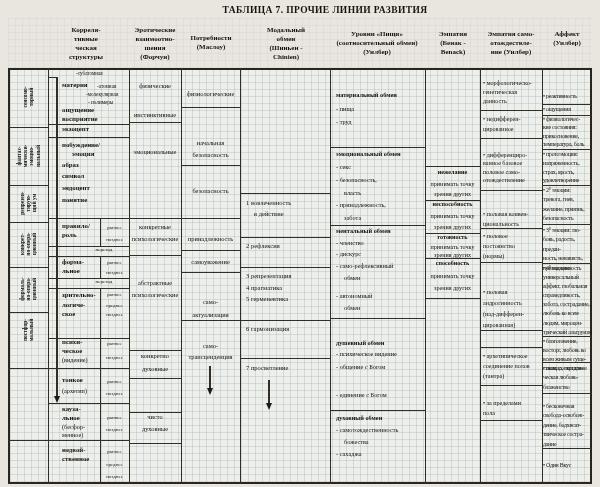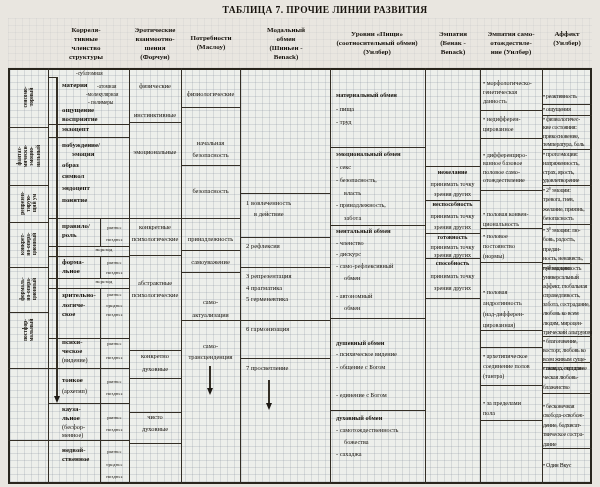--- a/index.html
+++ b/index.html
@@ -42,32 +42,32 @@
 
 <div id="page">
 
   <div id="hdrband"></div>
   <div id="tbl"></div>
 
   <div class="t" id="title">ТАБЛИЦА 7. ПРОЧИЕ ЛИНИИ РАЗВИТИЯ</div>
 
   <div class="t hd" style="left:40px;top:26px;width:92px">Корреля-
 тивные
-членство
+ческая
 структуры</div>
   <div class="t hd" style="left:126px;top:26px;width:58px">Эротические
 взаимоотно-
 шения
 (Форчун)</div>
   <div class="t hd" style="left:180px;top:34px;width:62px">Потребности
 (Маслоу)</div>
   <div class="t hd" style="left:244px;top:26px;width:84px">Модальный
 обмен
 (Шиньен -
-Benack)</div>
+Chinien)</div>
   <div class="t hd" style="left:322px;top:30px;width:110px">Уровни «Пищи»
 (соотносительный обмен)
 (Уилбер)</div>
   <div class="t hd" style="left:424px;top:30px;width:58px">Эмпатия
 (Бенак -
 Benack)</div>
   <div class="t hd" style="left:478px;top:30px;width:66px">Эмпатия само-
 отождествле-
 ние (Уилбер)</div>
   <div class="t hd" style="left:538px;top:30px;width:58px">Аффект

